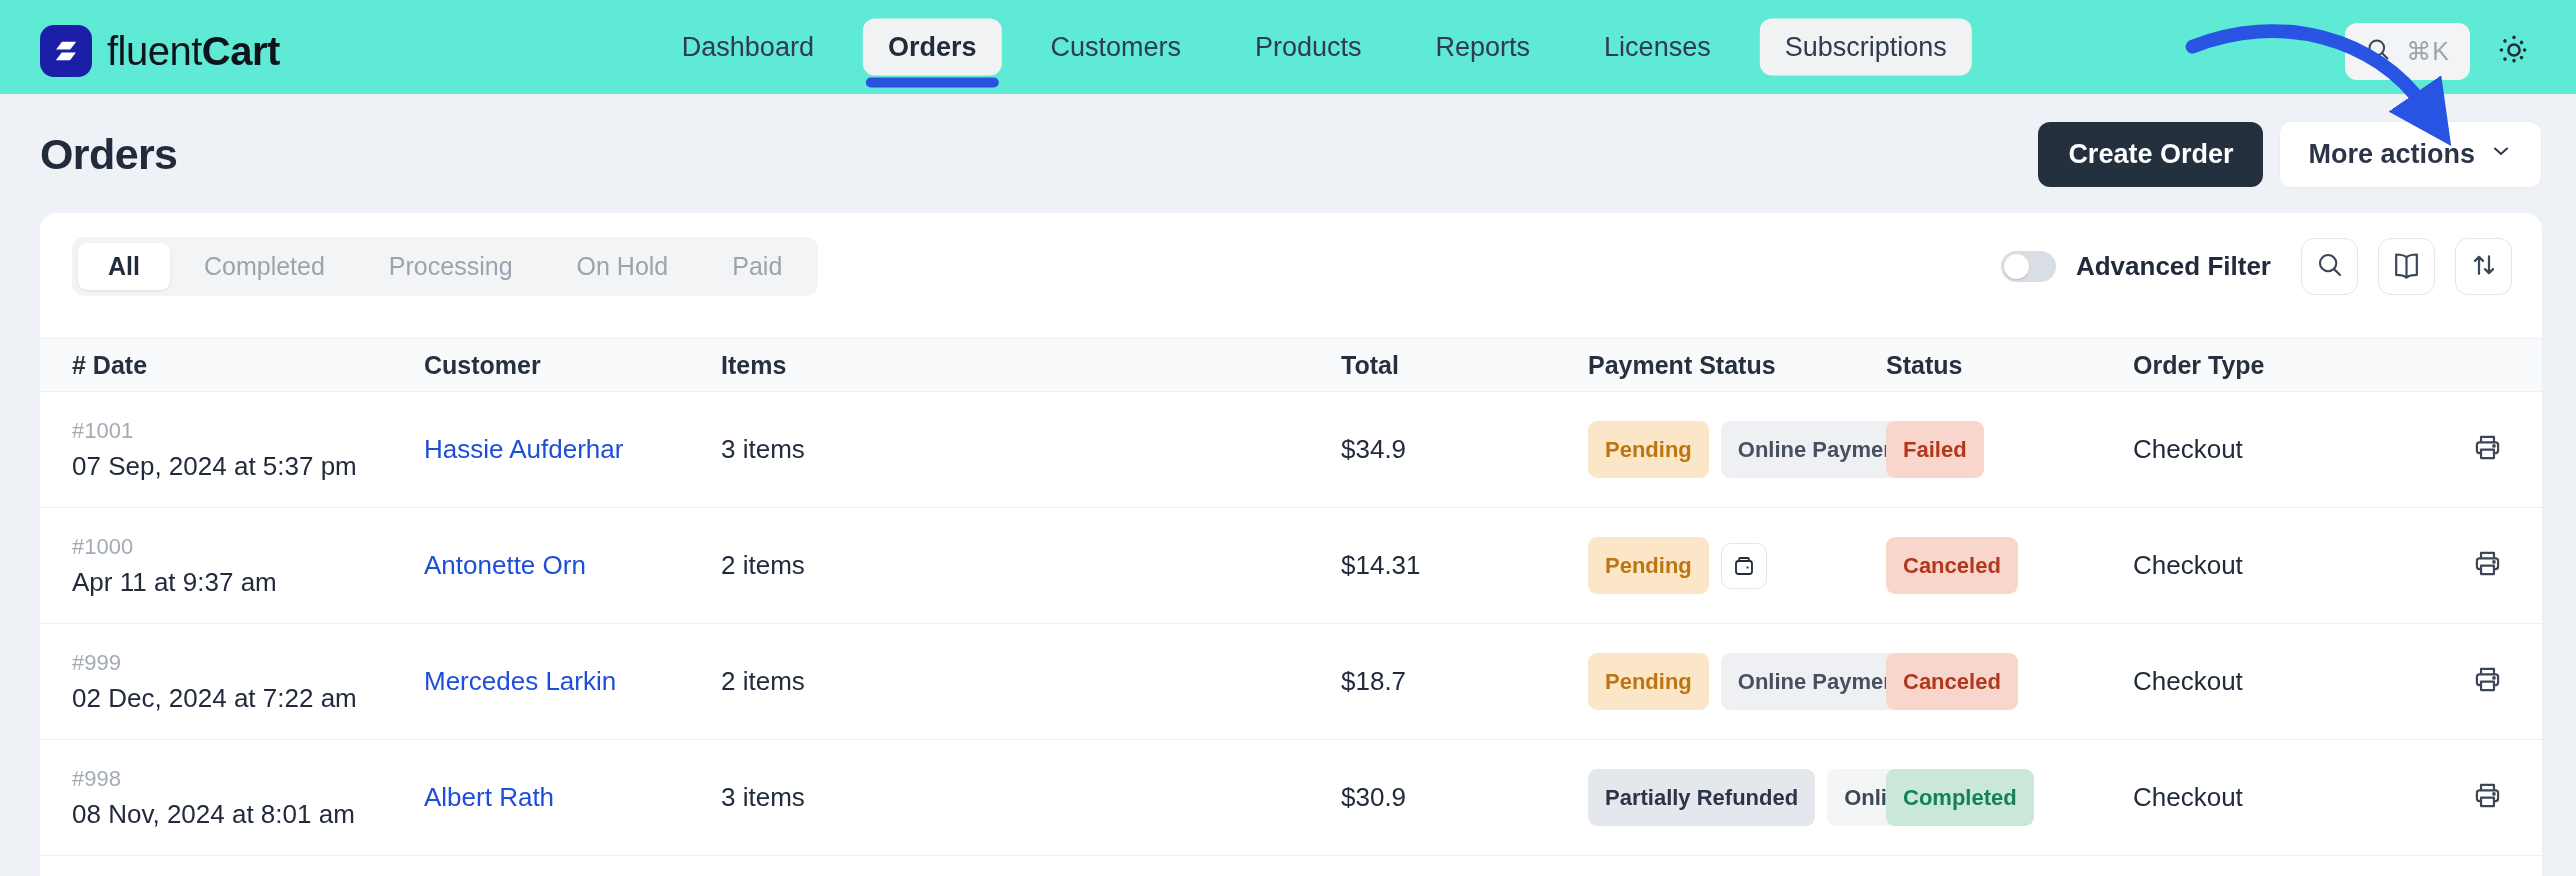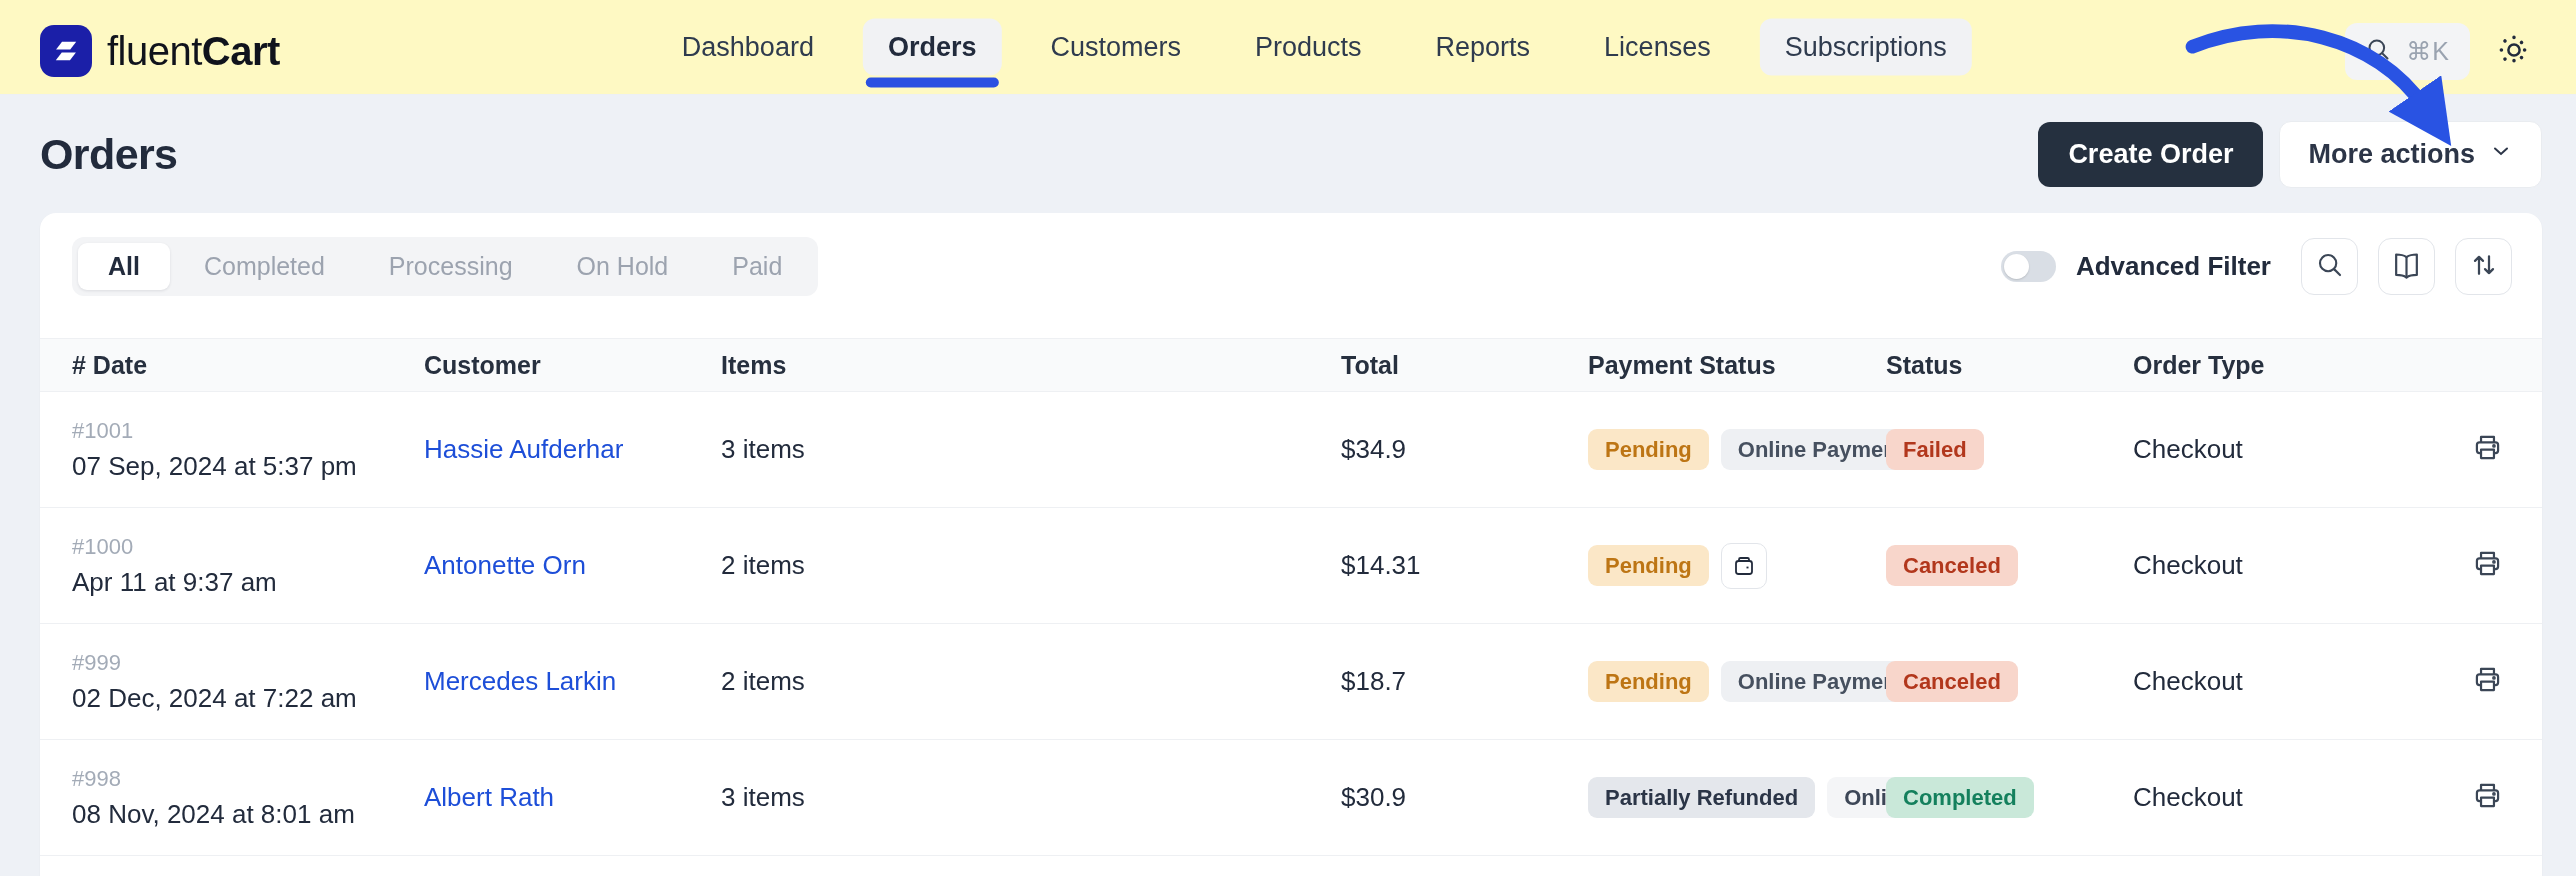--- a/index.html
+++ b/index.html
@@ -6,21 +6,21 @@
   html,body { width: 2576px; height: 877px; overflow: hidden; }
   body {
     font-family: "Liberation Sans", sans-serif;
     background: #eef1f6;
     color: #27303f;
     position: relative;
   }
 
   
   .topbar {
-    height: 95px; background: #fef9c3;
+    height: 95px; background: #5eead4;
     display: flex; align-items: center; justify-content: space-between;
     padding: 8px 46px 0 40px; border-bottom: 1px solid #edf0f3;
     position: relative;
     text-align: center;
   }
   .brand { display: flex; align-items: center; gap: 15px; }
   .brand-icon {
     width: 52px; height: 52px; border-radius: 14px; background: #1b1fa8;
     display: flex; align-items: center; justify-content: center;
   }
@@ -103,21 +103,21 @@
     height: 53px; border-top: 1px solid #eef0f3; border-bottom: 1px solid #eef0f3;
   }
   th:first-child, td:first-child { padding-left: 32px; }
   tbody td { height: 116px; border-bottom: 1px solid #eef0f3; vertical-align: middle; }
   .order-id { font-size: 22px; color: #a3abb7; margin-bottom: 7px; }
   .order-date { font-size: 26px; color: #222b3c; font-weight: 500; }
   .cell-customer { font-size: 26px; color: #1d4ed8; font-weight: 400; }
   .cell-items, .cell-total, .cell-type { font-size: 26px; color: #222b3c; }
   .badges { display: flex; align-items: center; gap: 12px; }
   .badge {
-    display: inline-flex; align-items: center; height: 41px; padding: 0 17px;
+    display: inline-flex; align-items: center; height: 57px; padding: 0 17px;
     border-radius: 9px; font-size: 22px; font-weight: 600; white-space: nowrap;
   }
   .badge-pending  { background: #fbe7c7; color: #bd7514; }
   .badge-neutral  { background: #eef0f3; color: #46505f; }
   .badge-danger   { background: #f8d6cb; color: #b2371c; }
   .badge-refunded { background: #e4e7ec; color: #2b3547; }
   .badge-online   { background: #f4f5f7; color: #3d4757; }
   .badge-success  { background: #c9e8d9; color: #14805d; }
   .badge-iconbox {
     width: 46px; height: 46px; background: #fff; border: 1.5px solid #e2e5ea;

